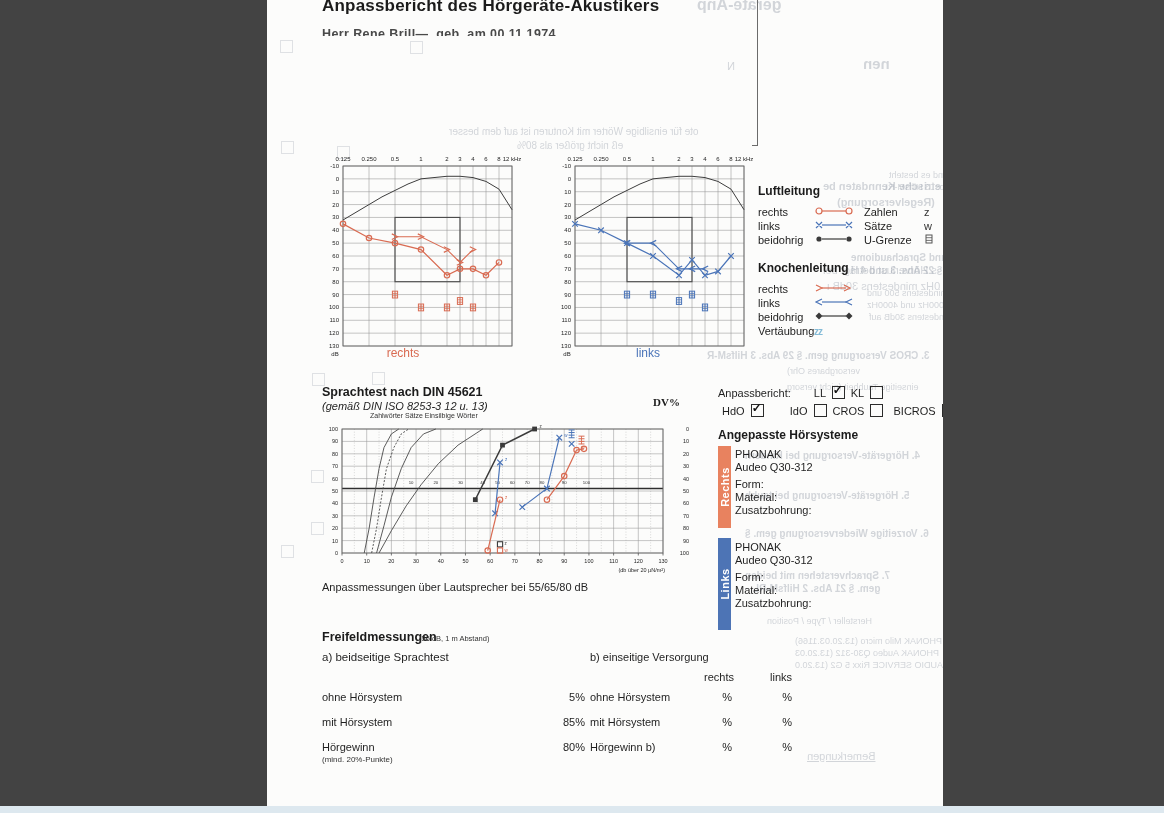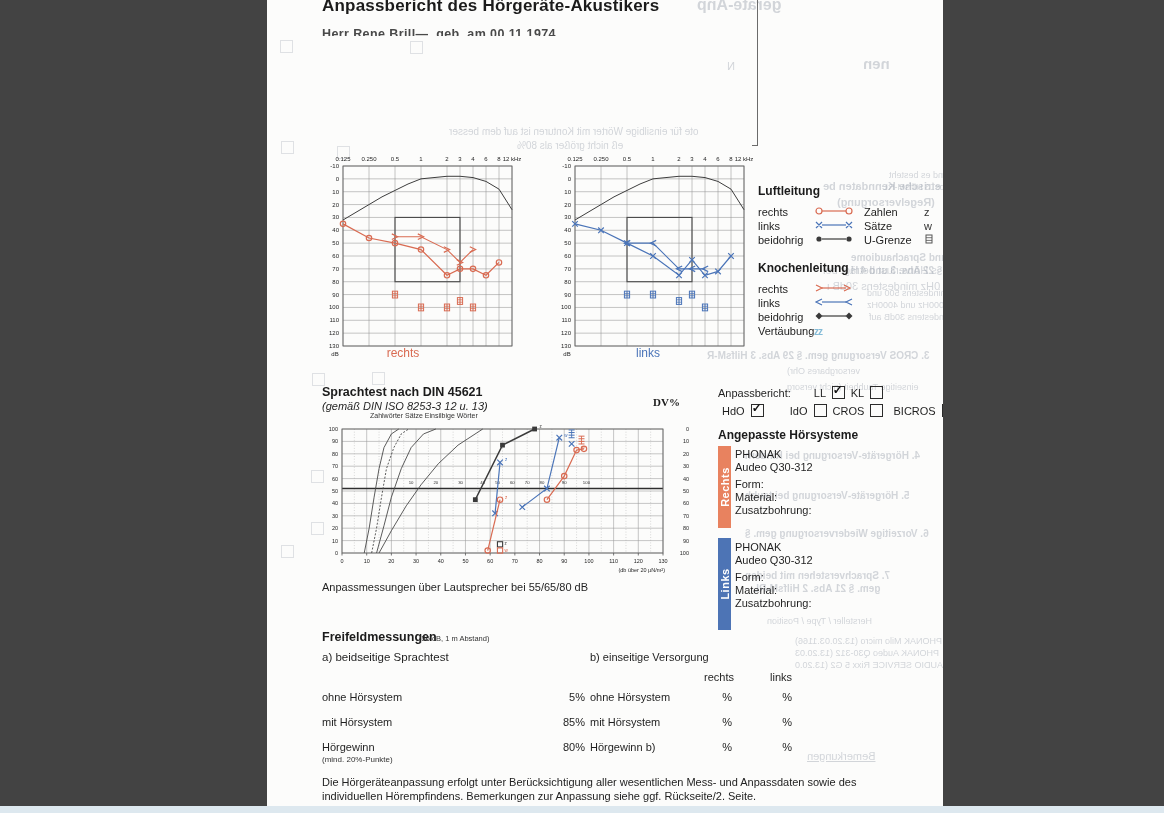--- a/index.html
+++ b/index.html
@@ -540,17 +540,15 @@
         <div class="ff-val" style="left: 480px; top: 691px; width: 45px;">%</div>
         <div class="abs t11" style="left: 323px; top: 716px;">mit Hörsystem</div>
         <div class="ff-val" style="left: 420px; top: 716px; width: 45px;">%</div>
         <div class="ff-val" style="left: 480px; top: 716px; width: 45px;">%</div>
         <div class="abs t11" style="left: 323px; top: 741px;">Hörgewinn b)</div>
         <div class="ff-val" style="left: 420px; top: 741px; width: 45px;">%</div>
         <div class="ff-val" style="left: 480px; top: 741px; width: 45px;">%</div>
       </div>
     <div class="abs" style="left:55px;top:755px;font-size:8px;color:#333;">(mind. 20%-Punkte)</div>
 
-    <div class="footer">Die Hörgeräteanpassung erfolgt unter Berücksichtigung aller wesentlichen Mess- und Anpassdaten sowie des
-individuellen Hörempfindens. Bemerkungen zur Anpassung siehe ggf. Rückseite/2. Seite.</div>
   </div>
   <div class="strip"></div>
 </div>
 
 </body></html>

